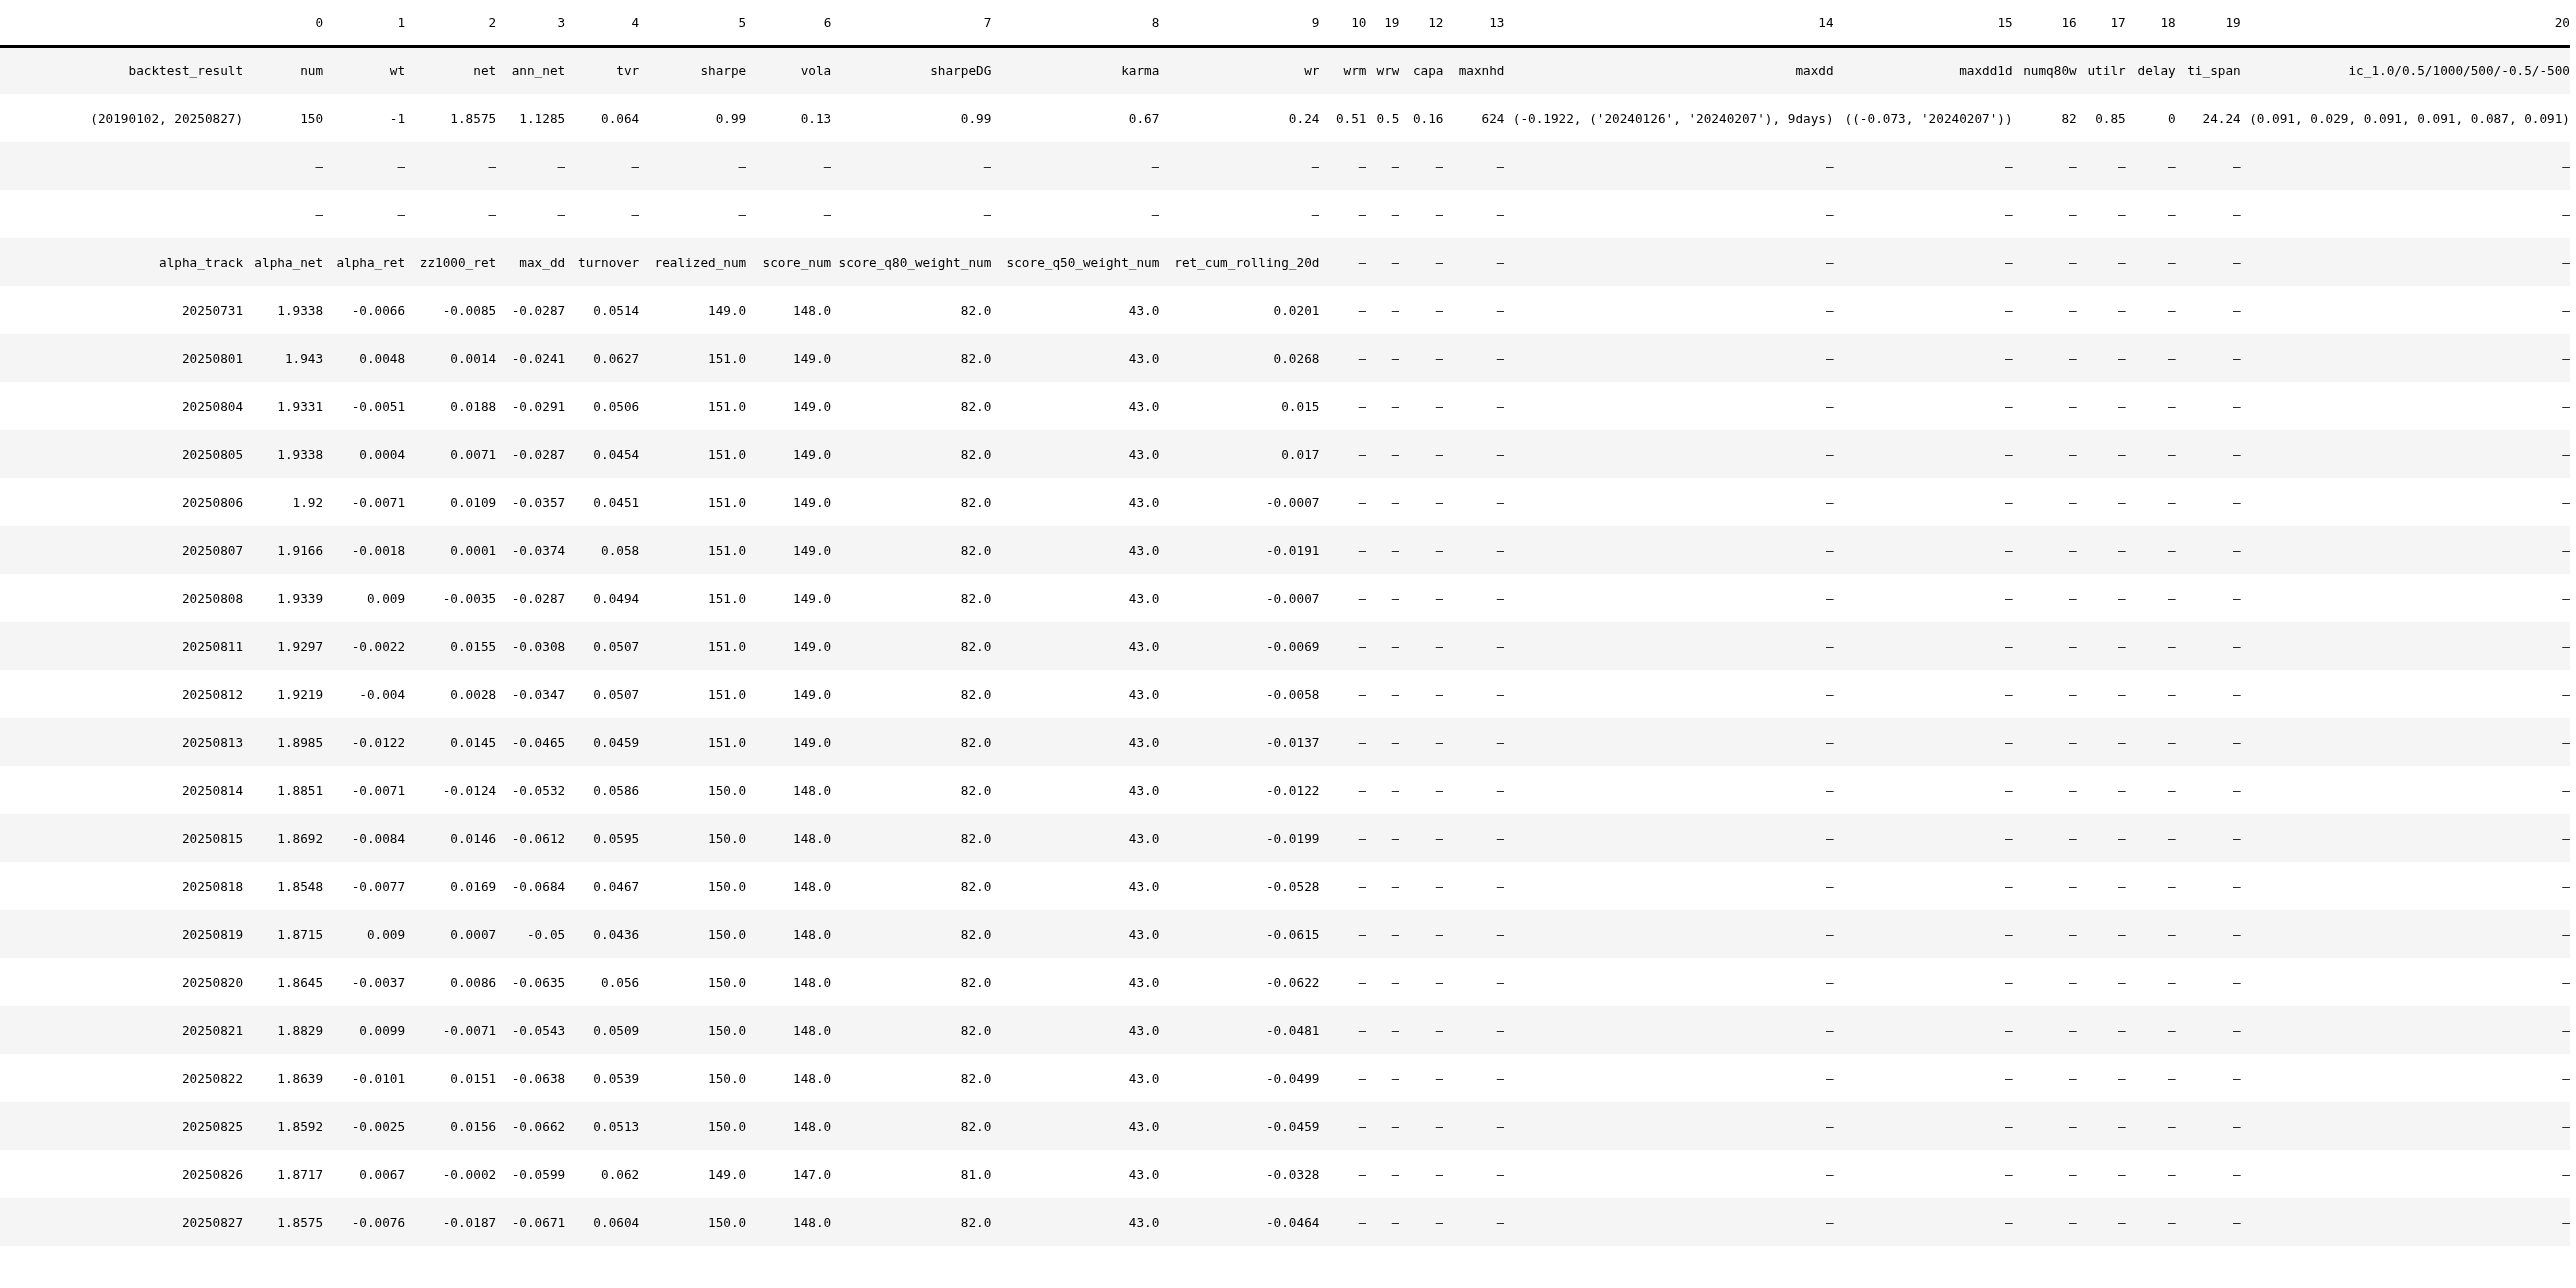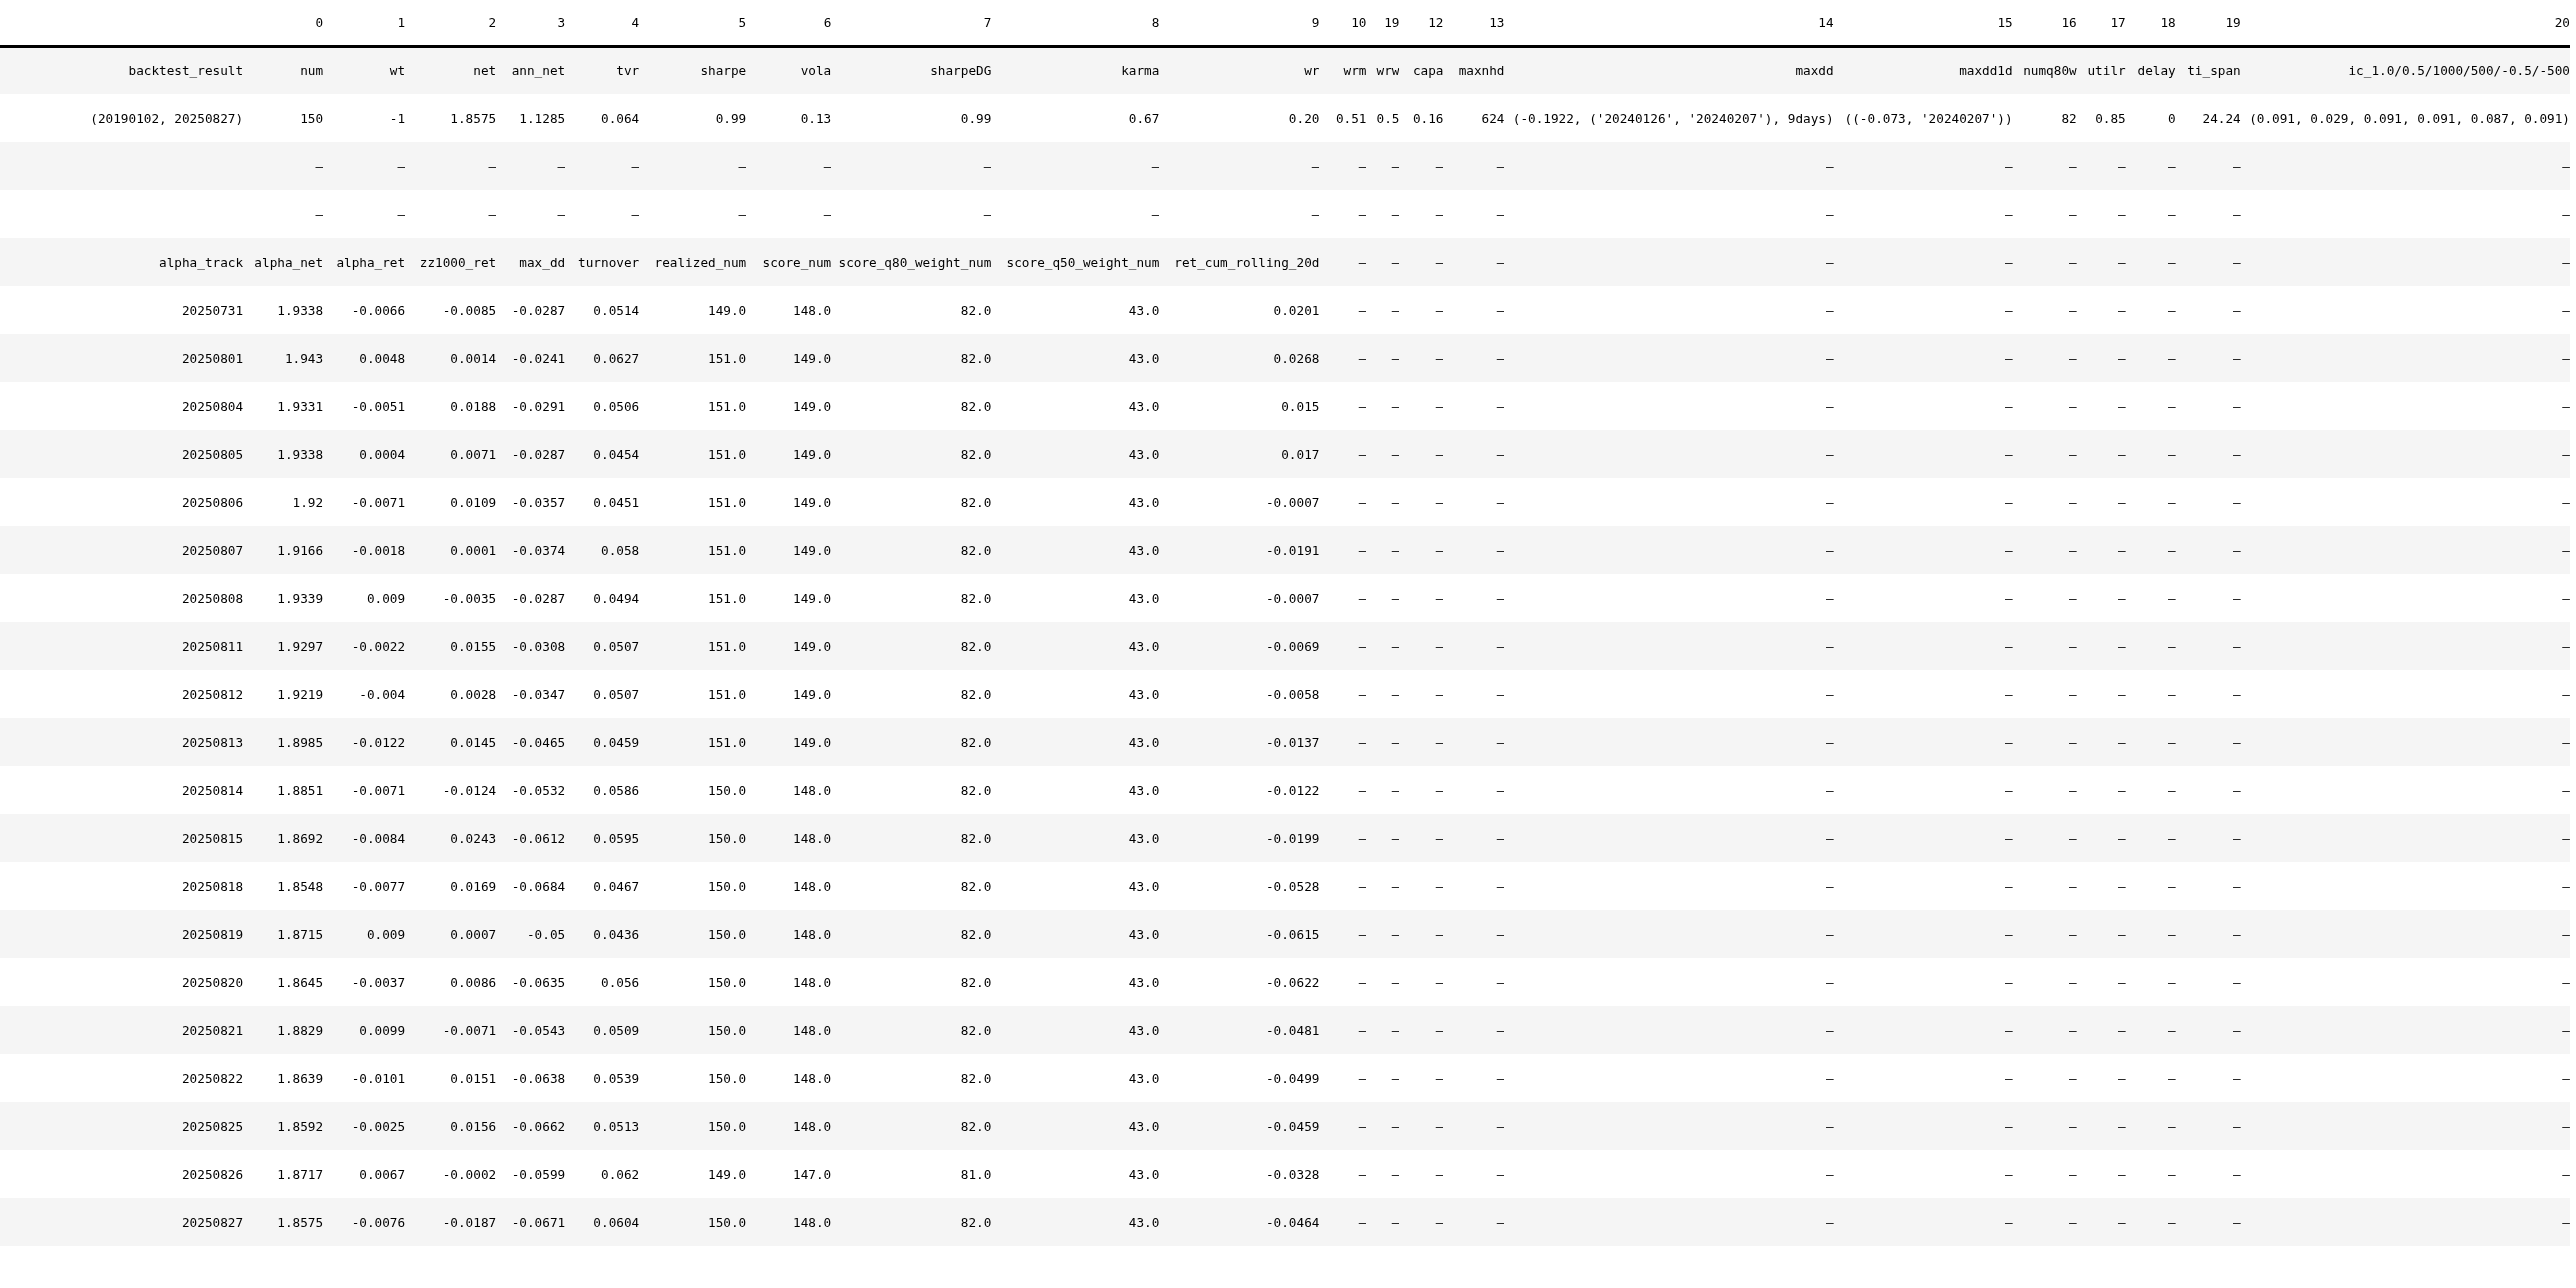--- a/index.html
+++ b/index.html
@@ -122,21 +122,21 @@
         <th>(20190102, 20250827)</th>
         <td>150</td>
         <td>-1</td>
         <td>1.8575</td>
         <td>1.1285</td>
         <td>0.064</td>
         <td>0.99</td>
         <td>0.13</td>
         <td>0.99</td>
         <td>0.67</td>
-        <td>0.20</td>
+        <td>0.24</td>
         <td>0.51</td>
         <td>0.5</td>
         <td>0.16</td>
         <td>624</td>
         <td>(-0.1922, ('20240126', '20240207'), 9days)</td>
         <td>((-0.073, '20240207'))</td>
         <td>82</td>
         <td>0.85</td>
         <td>0</td>
         <td>24.24</td>
@@ -475,21 +475,21 @@
         <td>—</td>
         <td>—</td>
         <td>—</td>
         <td>—</td>
         <td>—</td>
       </tr>
       <tr>
         <th>20250815</th>
         <td>1.8692</td>
         <td>-0.0084</td>
-        <td>0.0243</td>
+        <td>0.0146</td>
         <td>-0.0612</td>
         <td>0.0595</td>
         <td>150.0</td>
         <td>148.0</td>
         <td>82.0</td>
         <td>43.0</td>
         <td>-0.0199</td>
         <td>—</td>
         <td>—</td>
         <td>—</td>

